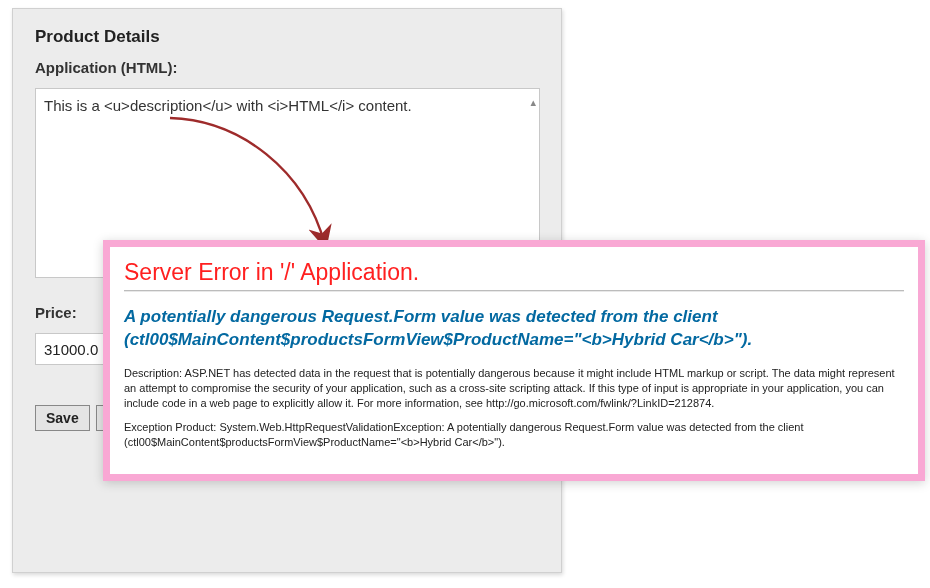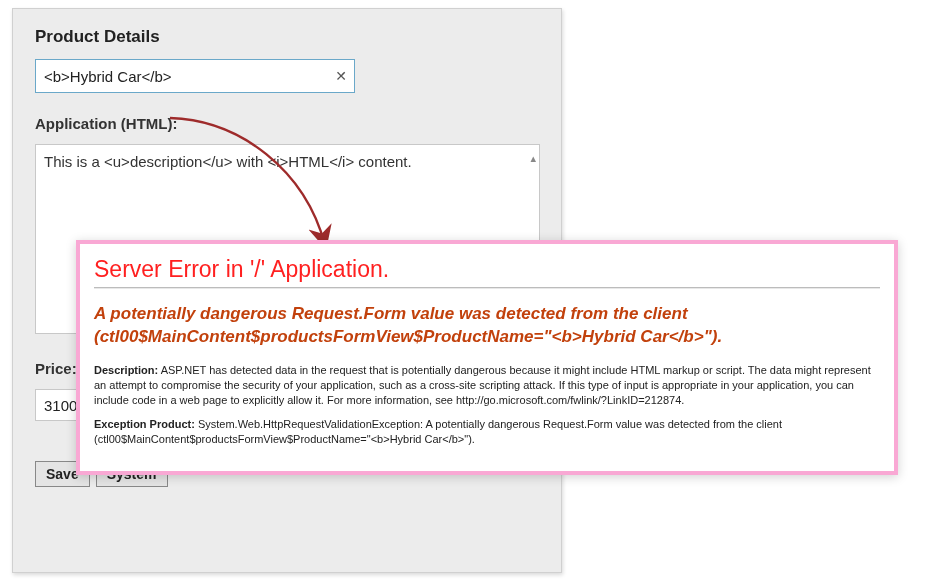--- a/index.html
+++ b/index.html
@@ -106,81 +106,77 @@
     padding: 4px 10px;
     font-size: 14px;
     font-weight: 700;
     color: #222;
     cursor: pointer;
   }
 
   
   .error-box {
     position: absolute;
-    left: 76px;
+    left: 103px;
     top: 240px;
     width: 822px;
     background: #fff;
-    border: 4px solid #f9a8d4;
+    border: 7px solid #f9a8d4;
     box-shadow: 0 2px 10px rgba(0,0,0,0.18);
     padding: 10px 14px 14px 14px;
     font-family: Verdana, "Segoe UI", Arial, sans-serif;
   }
   .error-title {
     color: #ff2020;
     font-size: 23px;
     font-family: Verdana, Arial, sans-serif;
     font-weight: 400;
     margin: 2px 0 4px 0;
   }
   .error-hr {
     border: none;
     border-top: 1px solid #bcbcbc;
     border-bottom: 1px solid #e8e8e8;
     margin: 4px 0 14px 0;
   }
   .error-sub {
-    color: #c2410c;
+    color: #0369a1;
     font-style: italic;
     font-weight: 700;
     font-size: 17px;
     line-height: 1.35;
     margin-bottom: 14px;
     font-family: Verdana, Arial, sans-serif;
   }
   .error-p {
     font-size: 11px;
     color: #222;
     line-height: 1.35;
     margin-bottom: 10px;
     font-family: Arial, sans-serif;
   }
-  .error-p b { font-weight: 700; }
+  .error-p b { font-weight: 400; }
 
   
   .arrow-svg {
     position: absolute;
     left: 150px;
     top: 110px;
     width: 210px;
     height: 160px;
     pointer-events: none;
     overflow: visible;
   }
 </style>
 </head>
 <body>
 
 <div class="form-panel">
   <div class="form-title">Product Details</div>
 
-  <div class="text-input-wrap">
-    <input class="text-input" type="text" value="&lt;b&gt;Hybrid Car&lt;/b&gt;" style="">
-    <span class="input-clear">✕</span>
-  </div>
 
   <div class="field-label">Application (HTML):</div>
   <div class="textarea-wrap">
     <textarea class="textarea" style="">This is a &lt;u&gt;description&lt;/u&gt; with &lt;i&gt;HTML&lt;/i&gt; content.</textarea>
     <span class="textarea-scroll-arrow">▴</span>
   </div>
 
   <div class="field-label">Price:</div>
   <input class="price-input" type="text" value="31000.0" style="">
 

